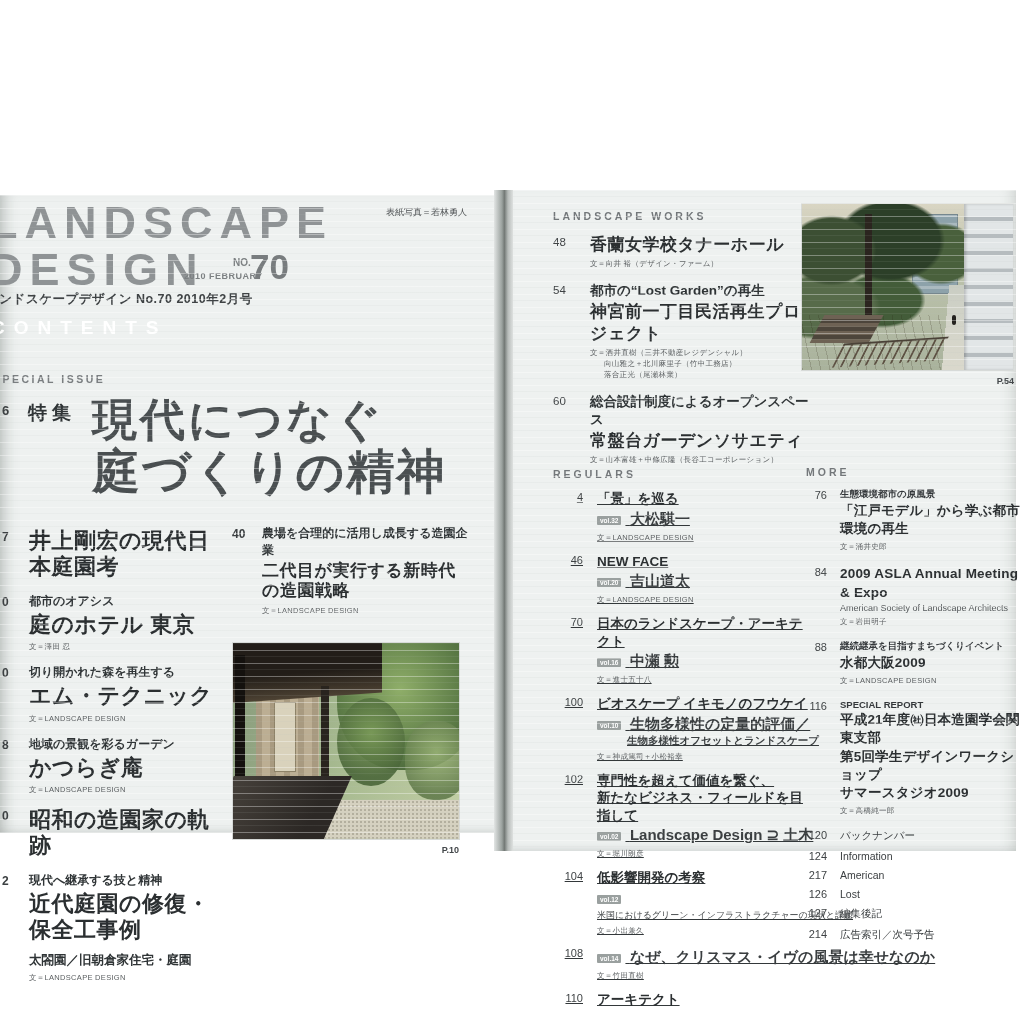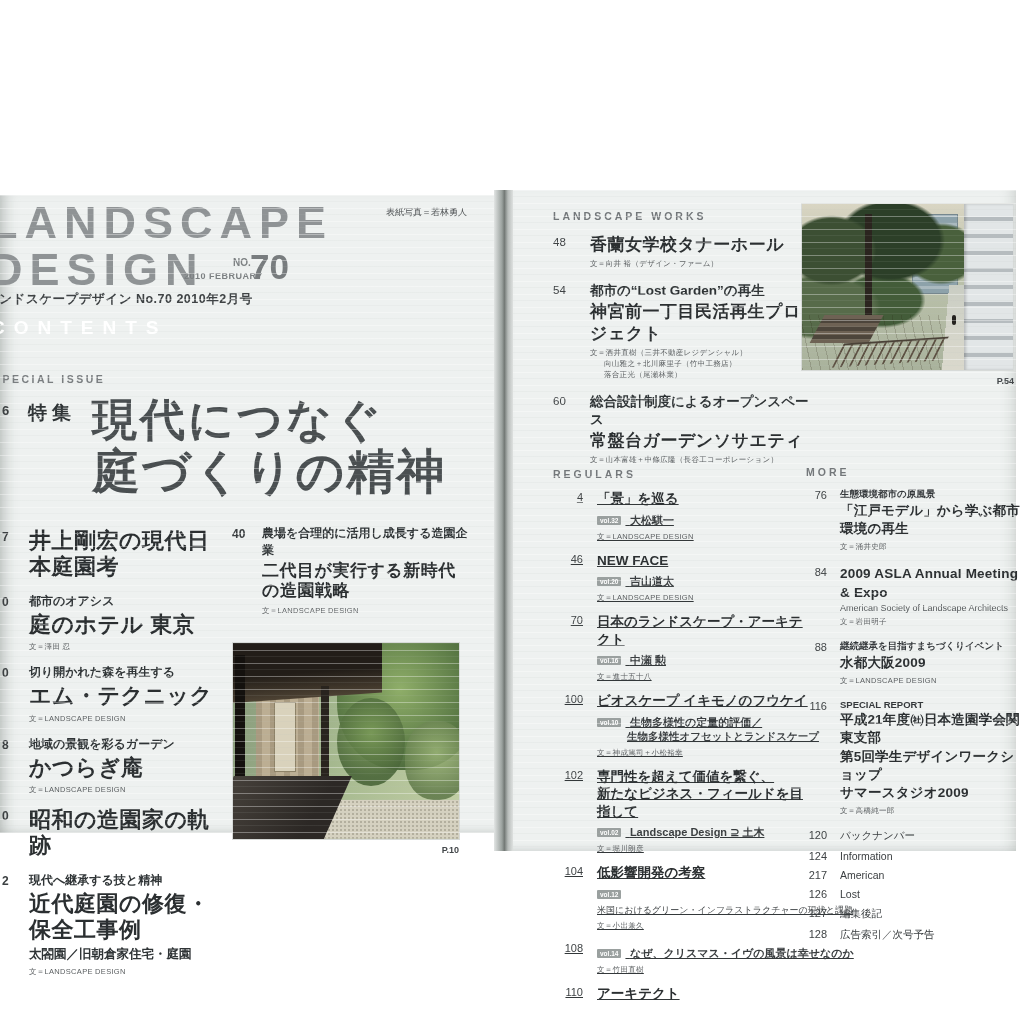--- a/index.html
+++ b/index.html
@@ -39,21 +39,21 @@
   .feature .f-tag{font-size:19px;font-weight:700;color:#2f3436;letter-spacing:5px;margin-right:16px;padding-top:5px;}
   .f-title{font-family:"DejaVu Serif","Liberation Serif",serif;font-weight:600;color:#4a4f51;}
   .f-title .l1{font-size:45px;line-height:1.12;letter-spacing:3px;}
   .f-title .l2{font-size:48px;line-height:1.12;letter-spacing:2px;}
 
   .left-list{position:absolute;left:2px;top:333px;width:228px;}
   .toc-item{display:flex;margin-bottom:12px;}
   .toc-item .num{width:27px;flex:none;font-size:12px;font-weight:700;color:#3c4042;padding-top:2px;}
   .t-sub{font-size:12px;font-weight:700;color:#2f3436;margin-bottom:2px;}
   .t-title{font-size:22px;font-weight:700;color:#2b2f31;line-height:1.2;letter-spacing:.5px;}
-  .t-sub2{font-size:12.5px;font-weight:700;color:#2f3436;margin-top:2px;}
+  .t-sub2{font-size:12.5px;font-weight:700;color:#2f3436;margin-top:8px;}
   .credit{font-size:7.5px;color:#5b5f61;margin-top:4px;letter-spacing:.3px;}
   .credit + .credit{margin-top:1px;padding-left:14px;}
 
   .col2{position:absolute;left:232px;top:330px;width:240px;}
   .f40{display:flex;}
   .f40 .num{width:30px;flex:none;font-size:12px;font-weight:700;color:#3c4042;padding-top:2px;}
   .photo-frame{margin-top:26px;width:226px;height:196px;position:relative;overflow:hidden;
     border:1px solid #d7dad8;background:#aabb92;}
   .ph-cap{width:227px;text-align:right;font-size:9px;font-weight:700;color:#43474a;margin-top:5px;}
 
@@ -70,21 +70,21 @@
   .photo54{width:211px;height:166px;position:relative;overflow:hidden;border:1px solid #d7dad8;background:#b7bfab;}
 
   .regulars-header{position:absolute;left:40px;top:278px;}
   .regulars-list{position:absolute;left:22px;top:300px;width:270px;}
   .reg-item{display:flex;margin-bottom:10px;text-decoration:underline;}
   .reg-item .num{width:48px;flex:none;font-size:11px;color:#3f4345;text-align:right;padding-right:14px;padding-top:1px;}
   .r-title{font-size:13.5px;font-weight:700;color:#2b2f31;line-height:1.3;}
   .badge-line{margin-top:2px;white-space:nowrap;}
   .badge{display:inline-block;background:#9aa09f;color:#fff;font-size:6.5px;font-weight:700;
     padding:1px 3px;border-radius:1px;margin-right:4px;vertical-align:1px;}
-  .badge-note{font-size:11px;font-weight:700;color:#3a3e40;}
+  .badge-note{font-size:15px;font-weight:700;color:#3a3e40;}
   .r-note-ind{font-size:10.5px;font-weight:700;color:#3a3e40;padding-left:30px;white-space:nowrap;}
   .r-note{font-size:9px;color:#44484a;margin-top:2px;white-space:nowrap;}
 
   .more-header{position:absolute;left:293px;top:276px;}
   .more-list{position:absolute;left:272px;top:298px;width:235px;}
   .more-item{display:flex;margin-bottom:13px;}
   .more-item .num{width:42px;flex:none;font-size:11px;color:#3f4345;text-align:right;padding-right:13px;padding-top:1px;}
   .m-sub{font-size:9.5px;font-weight:700;color:#33373a;margin-bottom:1px;}
   .m-title{font-size:13.5px;font-weight:700;color:#2b2f31;line-height:1.35;letter-spacing:.2px;}
   .m-note{font-size:9px;color:#55595b;margin-top:1px;}
@@ -471,18 +471,18 @@
         </div>
         <div class="simp-item">
           <div class="num">126</div>
           <div class="s-title">Lost</div>
         </div>
         <div class="simp-item">
           <div class="num">127</div>
           <div class="s-title">編集後記</div>
         </div>
         <div class="simp-item">
-          <div class="num">128</div>
+          <div class="num">214</div>
           <div class="s-title">広告索引／次号予告</div>
         </div>
       </div>
   </div>
 </div>
 
 </body></html>

